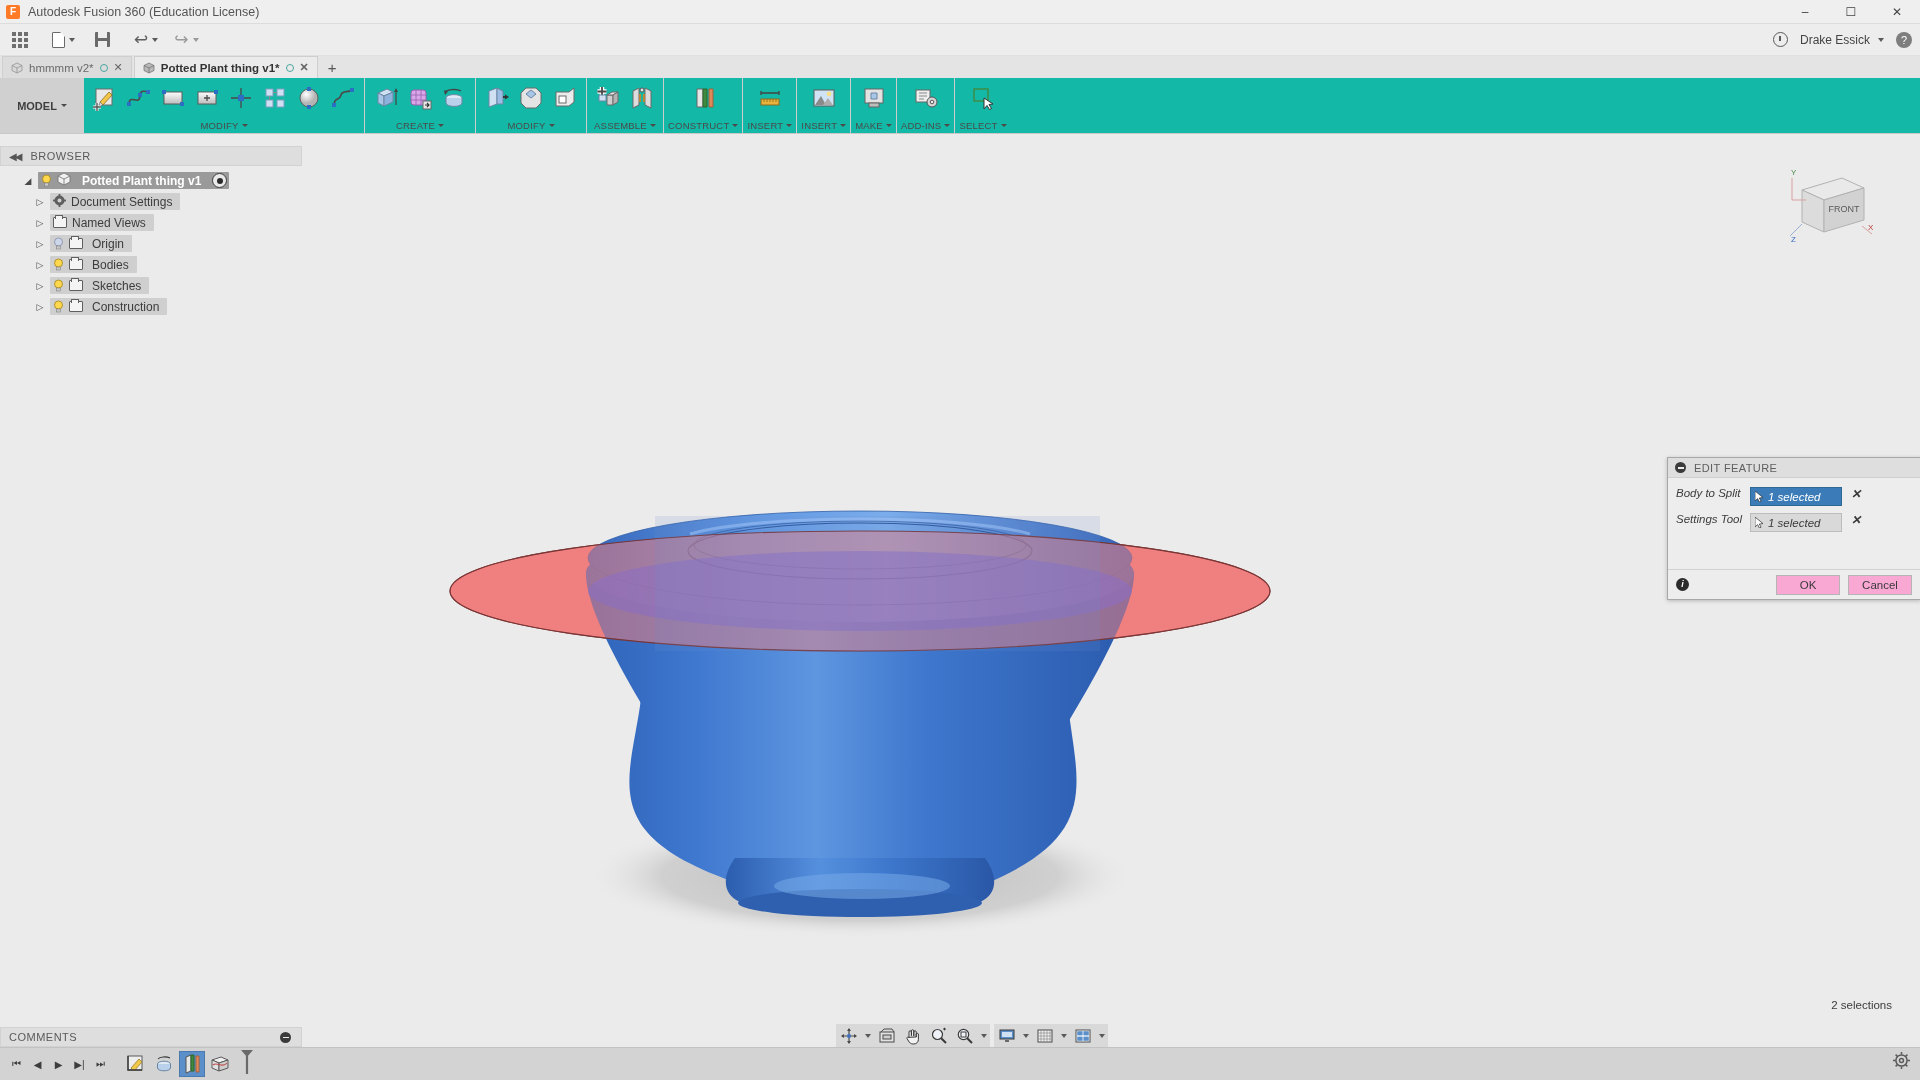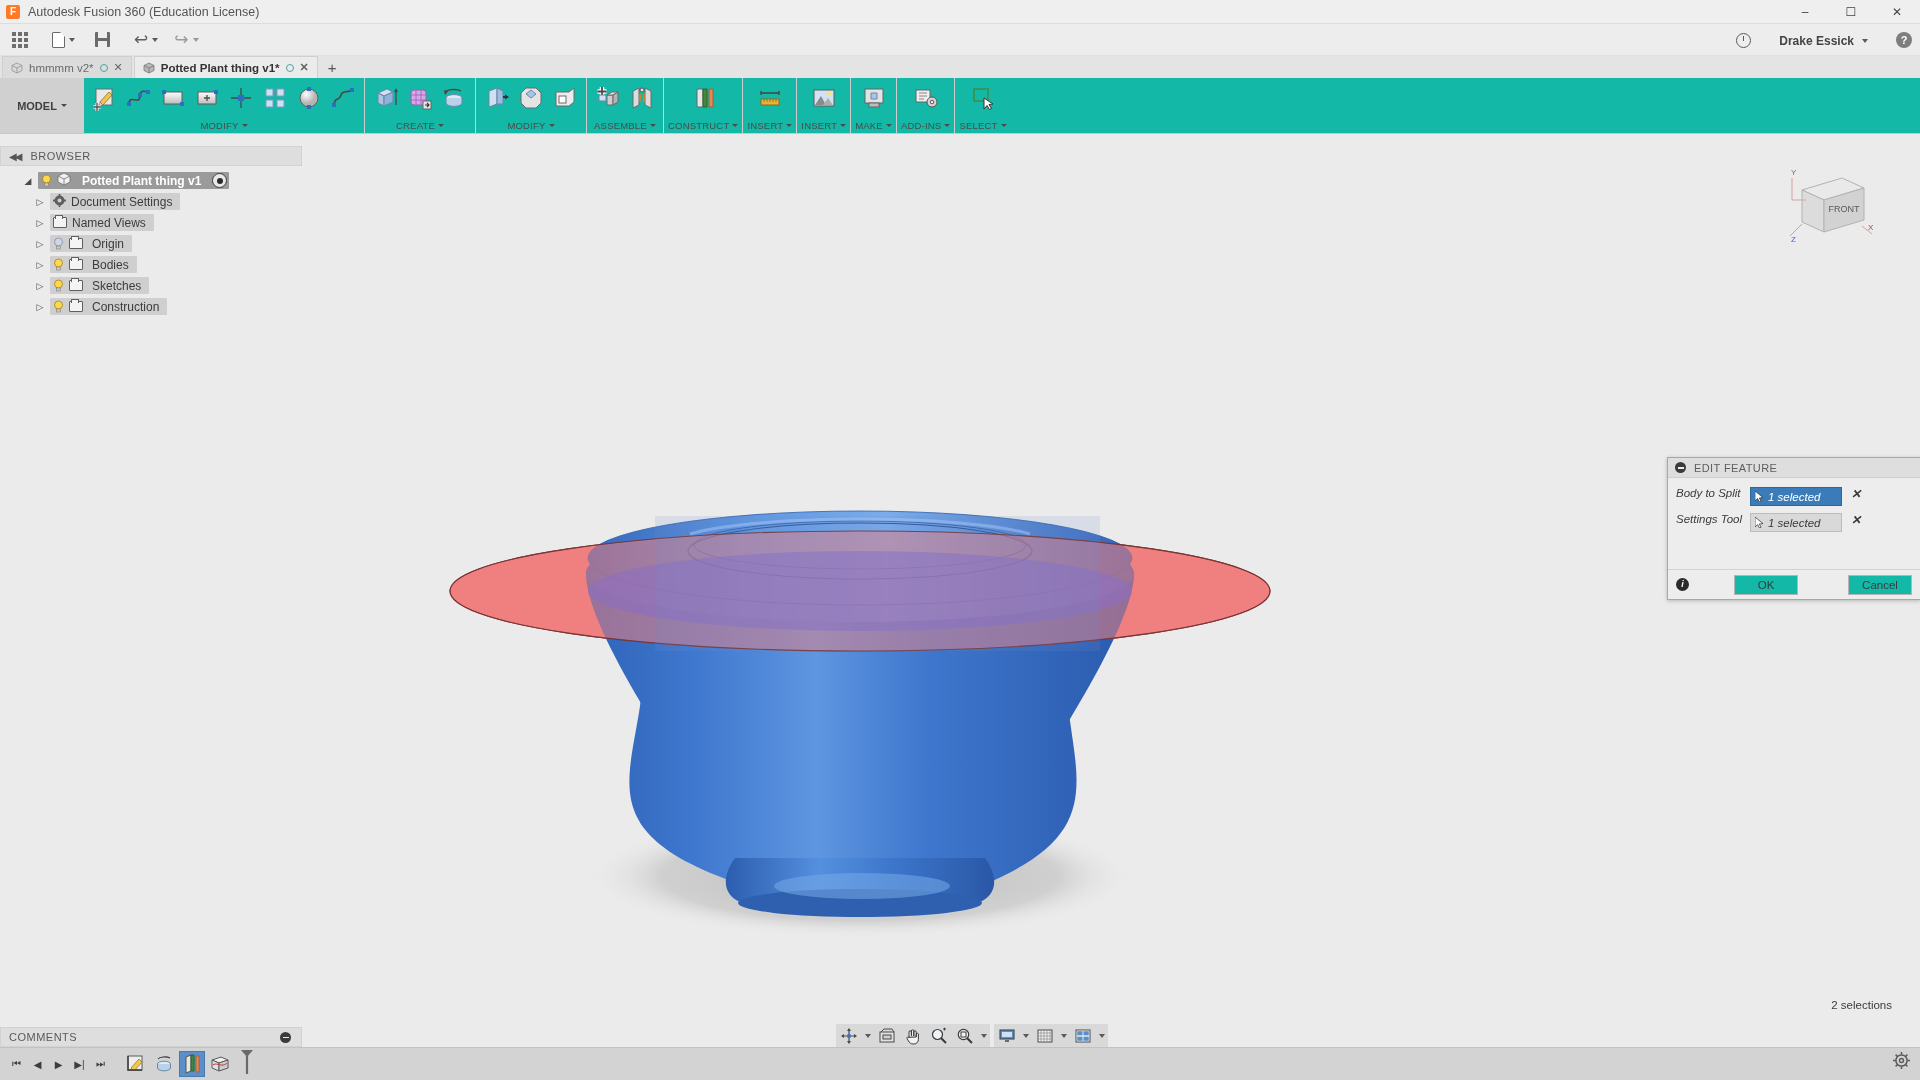--- a/index.html
+++ b/index.html
@@ -32,22 +32,22 @@
     border-radius:1px; background:#fff; position:relative;}
   .file-ic:after{content:"";position:absolute;right:-1px;top:-1px;
     border-left:5px solid transparent;border-top:5px solid #ededed;}
   .save-ic { width:15px;height:15px;background:#6a6a6a;border-radius:1px;
     position:relative;}
   .save-ic:before{content:"";position:absolute;left:3px;top:0;width:9px;
     height:6px;background:#ededed;}
   .save-ic:after{content:"";position:absolute;left:3px;bottom:0;width:9px;
     height:6px;background:#ededed;}
   .arrow-ic { font-size:17px; color:#5e5e5e; line-height:14px; }
-  .account { position:absolute; right:8px; display:flex; align-items:flex-end;
-    gap:28px; font-size:12px; color:#444;font-weight:bold; }
+  .account { position:absolute; right:8px; display:flex; align-items:center;
+    gap:12px; font-size:12px; color:#444; }
   .clock-ic { width:15px;height:15px;border:1.6px solid #5a5a5a;
     border-radius:50%; position:relative;}
   .clock-ic:after{content:"";position:absolute;left:5.5px;top:2.5px;width:1.4px;
     height:5px;background:#5a5a5a;}
   .help-ic { width:16px;height:16px;border-radius:50%;background:#7e7e7e;
     color:#fff;font-size:11px;text-align:center;line-height:16px; }
 
   
   .tabbar { height:22px; background:#e4e4e4; display:flex; align-items:flex-end;
     padding-left:2px; }
@@ -131,22 +131,22 @@
   .sel-box.active { background:#3b7cb8; color:#fff; border:1px solid #2f6795; }
   .sel-box.idle { background:#d9d9d9; color:#3a3a3a; border:1px solid #bcbcbc; }
   .cursor-ic { width:9px; height:11px; flex:0 0 auto; }
   .x-btn { font-size:12px; color:#3a3a3a; margin-left:9px; font-weight:bold; }
   .dlg-ftr { height:30px; border-top:1px solid #d2d2d2; display:flex;
     align-items:center; padding:0 8px; }
   .info-c { width:13px;height:13px;border-radius:50%;background:#2b2b2b;
     color:#fff;font-size:9px;font-weight:bold;text-align:center;
     line-height:13px;font-style:italic; }
   .dlg-btn { height:20px; min-width:64px; font-size:11.5px; color:#3a3a3a;
-    background:#14b8a6; border:1px solid #b5b5b5; display:flex;
-    align-items:center; justify-content:center;margin-left:42px; }
+    background:#f9a8d4; border:1px solid #b5b5b5; display:flex;
+    align-items:center; justify-content:center; }
 
   
   .navbar-wrap { position:absolute; left:0; right:0; bottom:33px; height:27px; }
   .navgroup { position:absolute; bottom:0; display:flex; align-items:center;
     height:23px; background:#d9d9d9; gap:0; }
   .nav-btn { width:26px; height:23px; display:flex; align-items:center;
     justify-content:center; }
   .comments { position:absolute; left:0; bottom:33px; width:302px; height:20px;
     background:#dedede; border:1px solid #d2d2d2; display:flex;
     align-items:center; padding-left:8px; font-size:11px; color:#5a5a5a;

